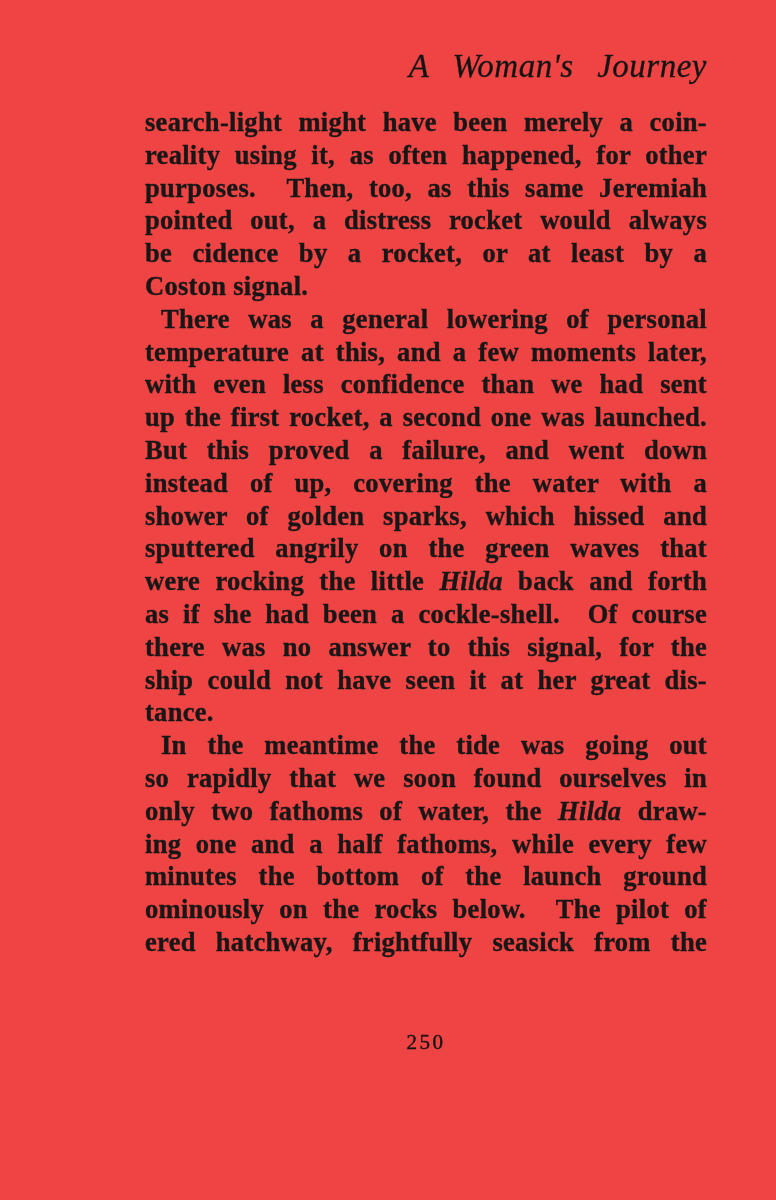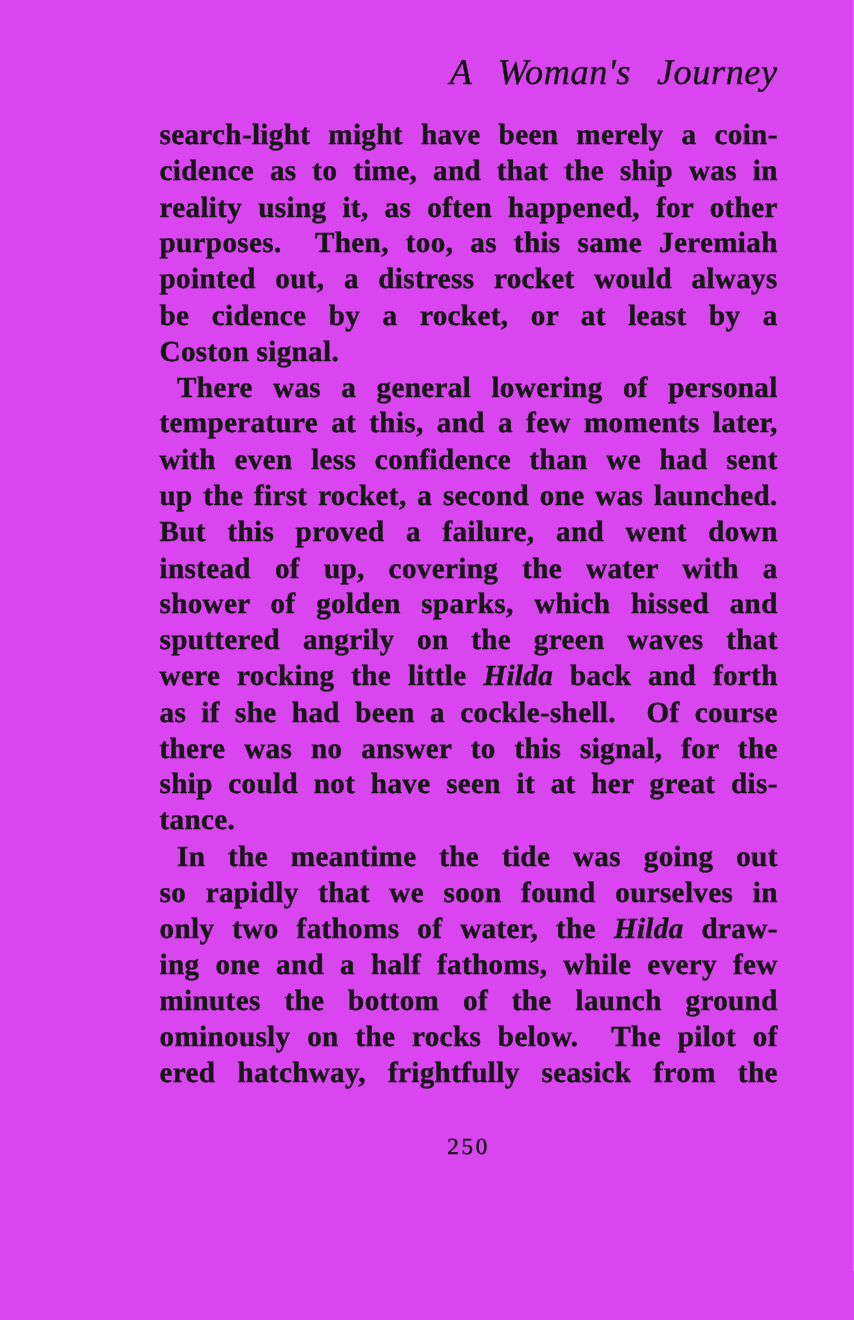--- a/index.html
+++ b/index.html
@@ -11,21 +11,21 @@
     height: 1200px;
     background: #fdfdfb;
     position: relative;
     overflow: hidden;
     font-family: "Liberation Serif", serif;
     color: #161616;
   }
   .page {
     position: absolute;
     inset: 0;
-    background: #d946ef;
+    background: #ef4444;
   }
   .running-header {
     position: absolute;
     top: 46px;
     left: 145px;
     width: 562px;
     text-align: right;
     font-style: italic;
     font-size: 33px;
     line-height: 40px;
@@ -75,21 +75,20 @@
   }
 </style>
 </head>
 <body>
 
 <div class="page">
   <div class="running-header">A Woman's Journey</div>
 
   <div class="body-text">
       <div class="line"><span>search-light might have been merely a coin-</span></div>
-      <div class="line"><span>cidence as to time, and that the ship was in</span></div>
       <div class="line"><span>reality using it, as often happened, for other</span></div>
       <div class="line"><span>purposes.&nbsp; Then, too, as this same Jeremiah</span></div>
       <div class="line"><span>pointed out, a distress rocket would always</span></div>
       <div class="line"><span>be cidence by a rocket, or at least by a</span></div>
       <div class="line lastline"><span>Coston signal.</span></div>
       <div class="line indent"><span>There was a general lowering of personal</span></div>
       <div class="line"><span>temperature at this, and a few moments later,</span></div>
       <div class="line"><span>with even less confidence than we had sent</span></div>
       <div class="line"><span>up the first rocket, a second one was launched.</span></div>
       <div class="line"><span>But this proved a failure, and went down</span></div>

